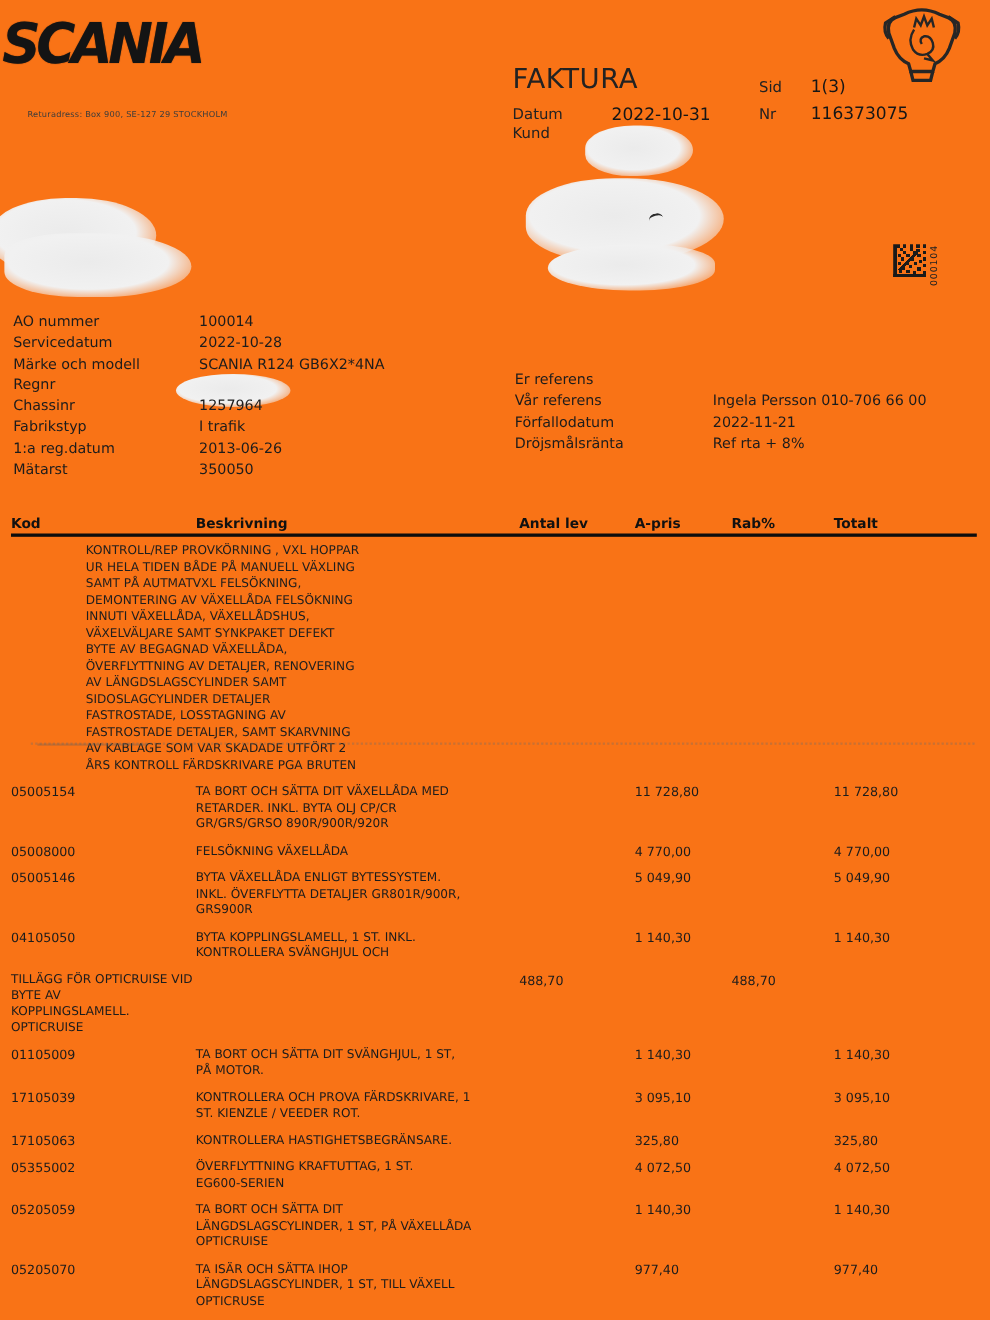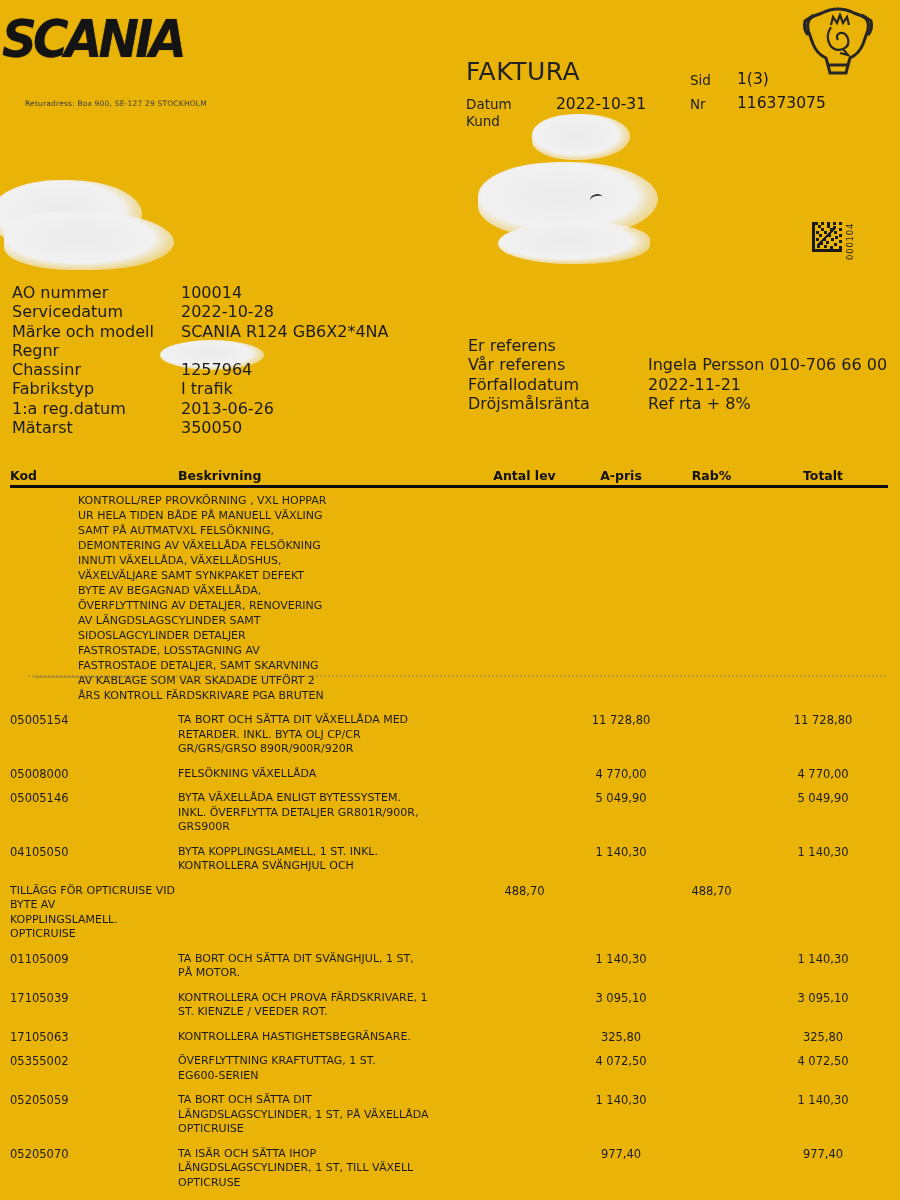--- a/index.html
+++ b/index.html
@@ -1,17 +1,17 @@
 <!DOCTYPE html>
 <html><head>
 <meta charset="utf-8">
 <style>
   html,body{margin:0;padding:0;background:#e9e9e9;}
   .page{
-    position:relative;width:900px;height:1200px;margin:0 auto;background:#eab308;
+    position:relative;width:900px;height:1200px;margin:0 auto;background:#f97316;
     font-family:"DejaVu Sans","Liberation Sans",sans-serif;color:#1d1d1d;overflow:hidden;
   }
   
   .wordmark{
     position:absolute;left:2px;top:10px;font-size:50px;font-weight:bold;font-style:italic;
     letter-spacing:-4px;color:#141414;transform:scaleY(1.02) scaleX(.97);transform-origin:left top;
     text-shadow:0 0 1px rgba(20,20,20,.7);
   }
   .return-address{position:absolute;left:25px;top:99px;font-size:7.5px;color:#3c3c3c;letter-spacing:.2px;}
   .griffin{position:absolute;left:798px;top:2px;}
@@ -31,31 +31,31 @@
   .blob-b2{left:498px;top:222px;width:152px;height:42px;border-radius:55% 45% 48% 52%;}
   .blob-kund{left:532px;top:114px;width:98px;height:46px;}
   .blob-regnr{left:160px;top:340px;width:104px;height:30px;border-radius:50%;}
   .pen-mark{position:absolute;left:590px;top:194px;width:13px;height:8px;border-top:2.5px solid #2a2a2a;
     border-radius:50%;transform:rotate(-14deg);}
   
   .barcode{position:absolute;left:812px;top:222px;}
   .barcode-num{position:absolute;left:845px;top:260px;font-size:8.5px;letter-spacing:.8px;color:#222;
     transform:rotate(-90deg);transform-origin:0 0;white-space:nowrap;}
   
-  .kv-block{position:absolute;font-size:16px;color:#1c1c1c;}
+  .kv-block{position:absolute;font-size:13px;color:#1c1c1c;}
   .vehicle-block{left:12px;top:283px;}
   .reference-block{left:468px;top:336px;}
   .kv-row{line-height:19.3px;white-space:nowrap;}
   .vehicle-block .kv-label{display:inline-block;width:169px;}
   .reference-block .kv-label{display:inline-block;width:180px;}
   
   .items-area{position:absolute;left:10px;top:468px;width:878px;}
   .grid{display:grid;grid-template-columns:168px 294px 105px 88px 93px 1fr;}
   .th{font-weight:bold;font-size:12.5px;color:#111;}
-  .c-right{text-align:center;}
+  .c-right{text-align:left;}
   .heavy-rule{height:3px;background:#0d0d0d;margin-top:2px;}
   .intro{margin-left:68px;margin-top:5px;font-size:11px;line-height:15px;white-space:pre-line;
     color:#1e1e1e;width:330px;}
   .rows{margin-top:10px;}
   .item-row{margin-bottom:10px;font-size:11px;line-height:14.5px;color:#1c1c1c;}
   .cell-code{font-size:11.5px;}
   .cell-desc{white-space:pre-line;}
   .cell-amt{font-size:11.5px;white-space:nowrap;}
   .smudge-line{position:absolute;left:28px;top:675px;width:858px;border-top:2px dotted rgba(110,110,110,.35);}
   .smudge-line2{position:absolute;left:34px;top:676px;width:100px;border-top:2px solid rgba(90,90,90,.30);}

